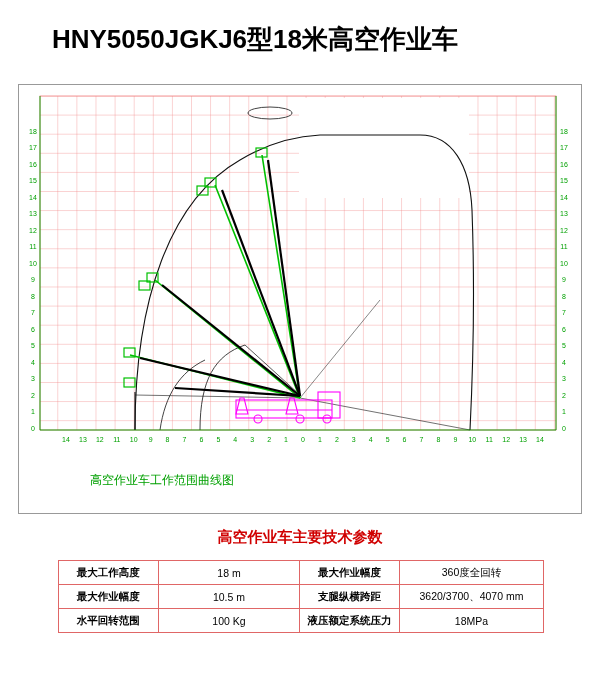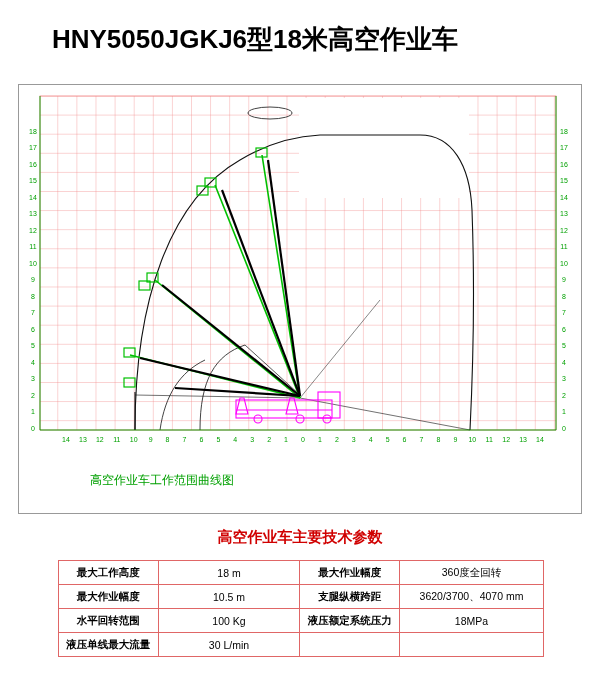--- a/index.html
+++ b/index.html
@@ -211,20 +211,14 @@
         <td class="val">10.5  m</td>
         <td class="lbl">支腿纵横跨距</td>
         <td class="val">3620/3700、4070 mm</td>
       </tr>
       <tr>
         <td class="lbl">水平回转范围</td>
         <td class="val">100  Kg</td>
         <td class="lbl">液压额定系统压力</td>
         <td class="val">18MPa</td>
       </tr>
-      <tr>
-        <td class="lbl">液压单线最大流量</td>
-        <td class="val">30  L/min</td>
-        <td class="lbl"></td>
-        <td class="val"></td>
-      </tr>
     </tbody>
 </table>
 
 </body></html>

